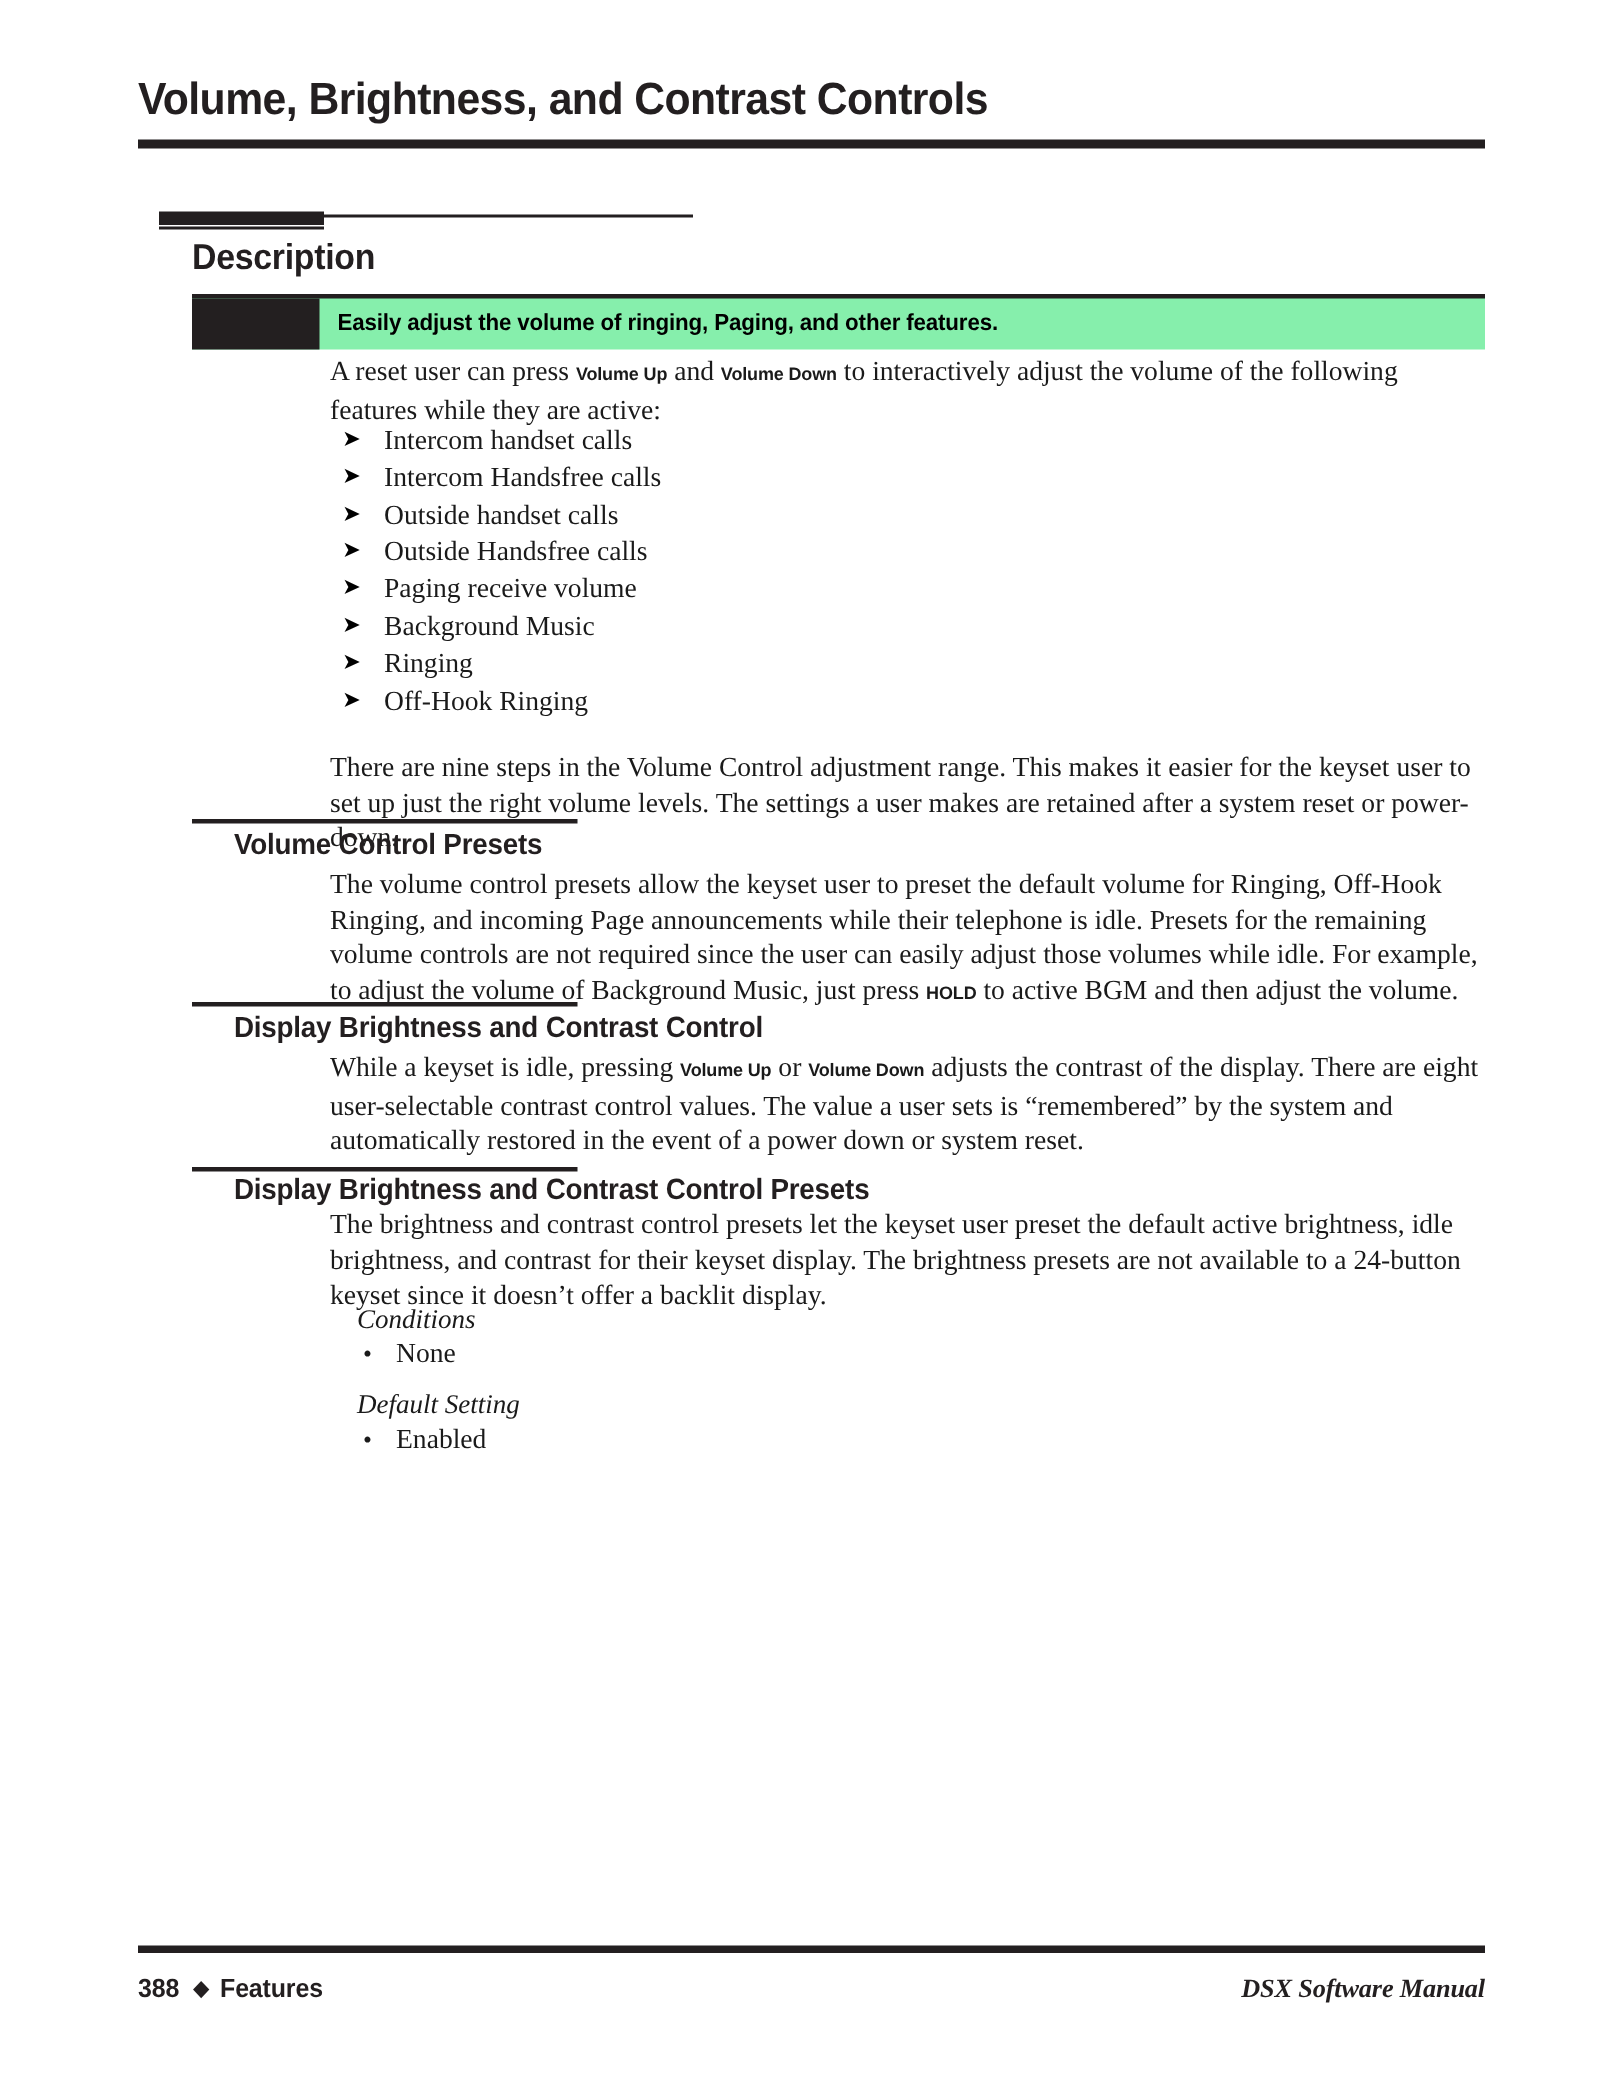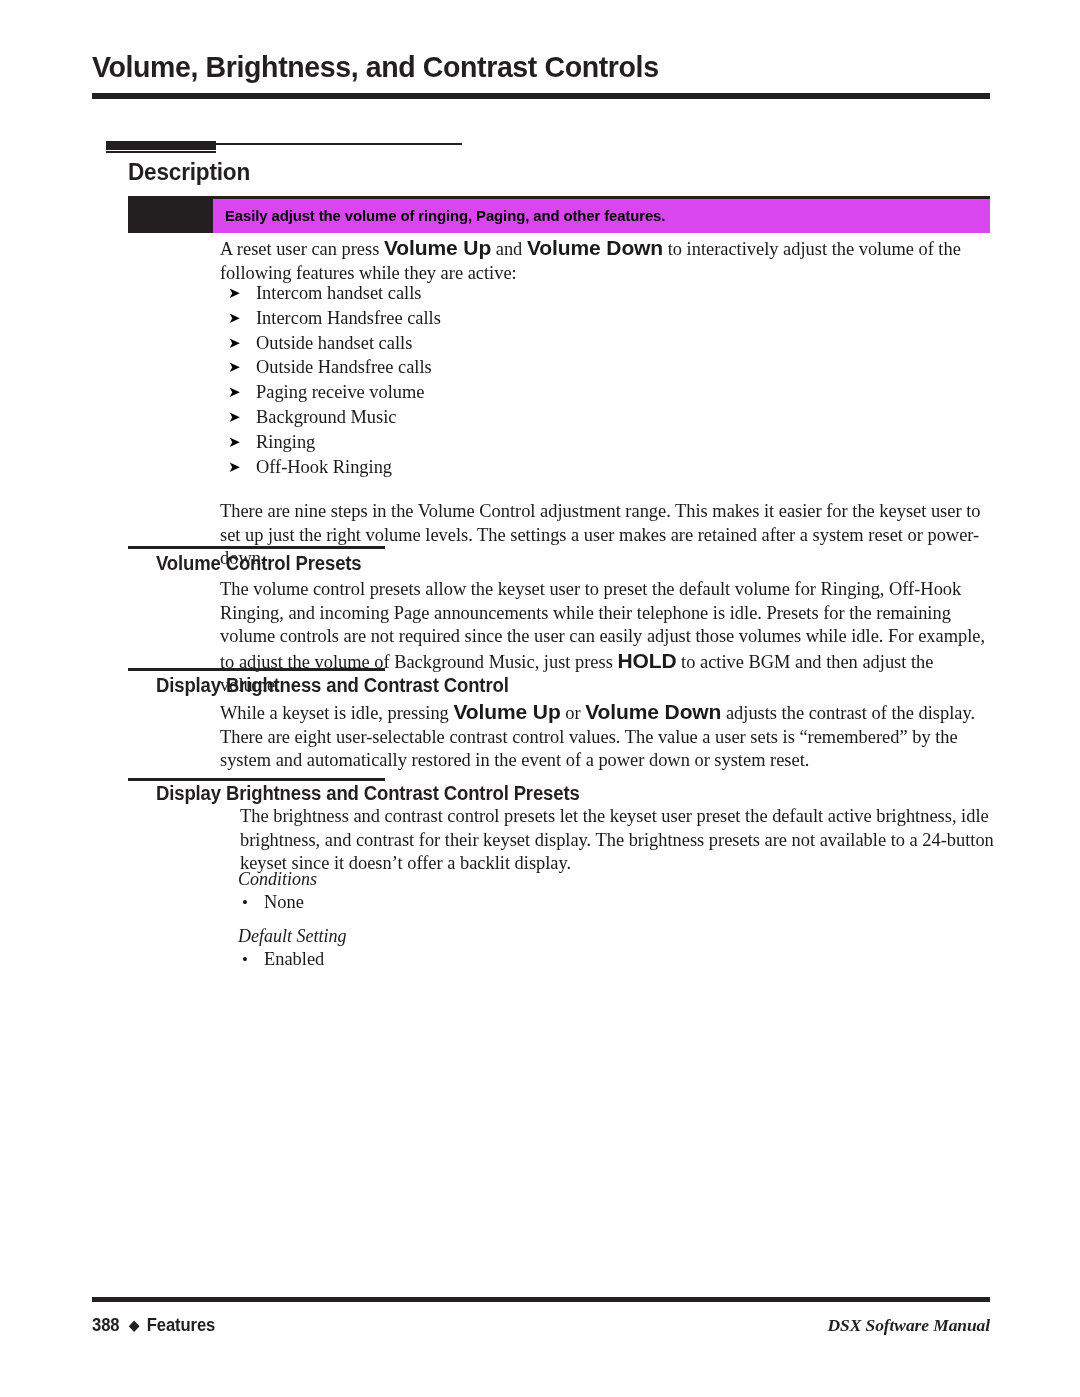--- a/index.html
+++ b/index.html
@@ -90,21 +90,21 @@
     transform-origin: left center;
   }
 
   
   .banner {
     position: absolute;
     left: 128px;
     top: 196px;
     width: 862px;
     height: 34px;
-    background: #d946ef;
+    background: #86efac;
     border-top: 3px solid #231f20;
     box-sizing: content-box;
   }
   .banner-square {
     position: absolute;
     left: 0;
     top: 0;
     width: 85px;
     height: 34px;
     background: #231f20;
@@ -134,21 +134,21 @@
   p.body {
     margin: 0 0 0 0;
     font-size: 18.4px;
     line-height: 23.5px;
     text-align: left;
     color: #1a1a1a;
   }
   .b {
     font-family: "Liberation Sans Narrow", "Liberation Sans", sans-serif;
     font-weight: bold;
-    font-size: 21px;
+    font-size: 12px;
     letter-spacing: -0.1px;
   }
 
   
   ul.arrow-list {
     list-style: none;
     margin: 0;
     padding: 0;
   }
   ul.arrow-list li {
@@ -307,21 +307,21 @@
   </div>
 
   <div class="sub-rule" style="top:668px;"></div>
   <div class="sub-title" style="top:674px;">Display Brightness and Contrast Control</div>
   <div class="body-col" style="top:700px;">
     <p class="body"><span>While a keyset is idle, pressing </span><span class="b">Volume Up</span><span> or </span><span class="b">Volume Down</span><span> adjusts the contrast of the display. There are eight user-selectable contrast control values. The value a user sets is “remembered” by the system and automatically restored in the event of a power down or system reset.</span></p>
   </div>
 
   <div class="sub-rule" style="top:778px;"></div>
   <div class="sub-title" style="top:782px;">Display Brightness and Contrast Control Presets</div>
-  <div class="body-col" style="top:805px;margin-left:20px;">
+  <div class="body-col" style="top:805px;">
     <p class="body">The brightness and contrast control presets let the keyset user preset the default active brightness, idle brightness, and contrast for their keyset display. The brightness presets are not available to a 24-button keyset since it doesn’t offer a backlit display.</p>
   </div>
 
   <div class="body-col" style="top:868px; left:238px; width:600px;">
     <span class="meta-label">Conditions</span>
     <ul class="dot-list">
       <li><span class="dot">•</span><span>None</span></li>
     </ul>
     <span class="meta-label">Default Setting</span>
     <ul class="dot-list">

